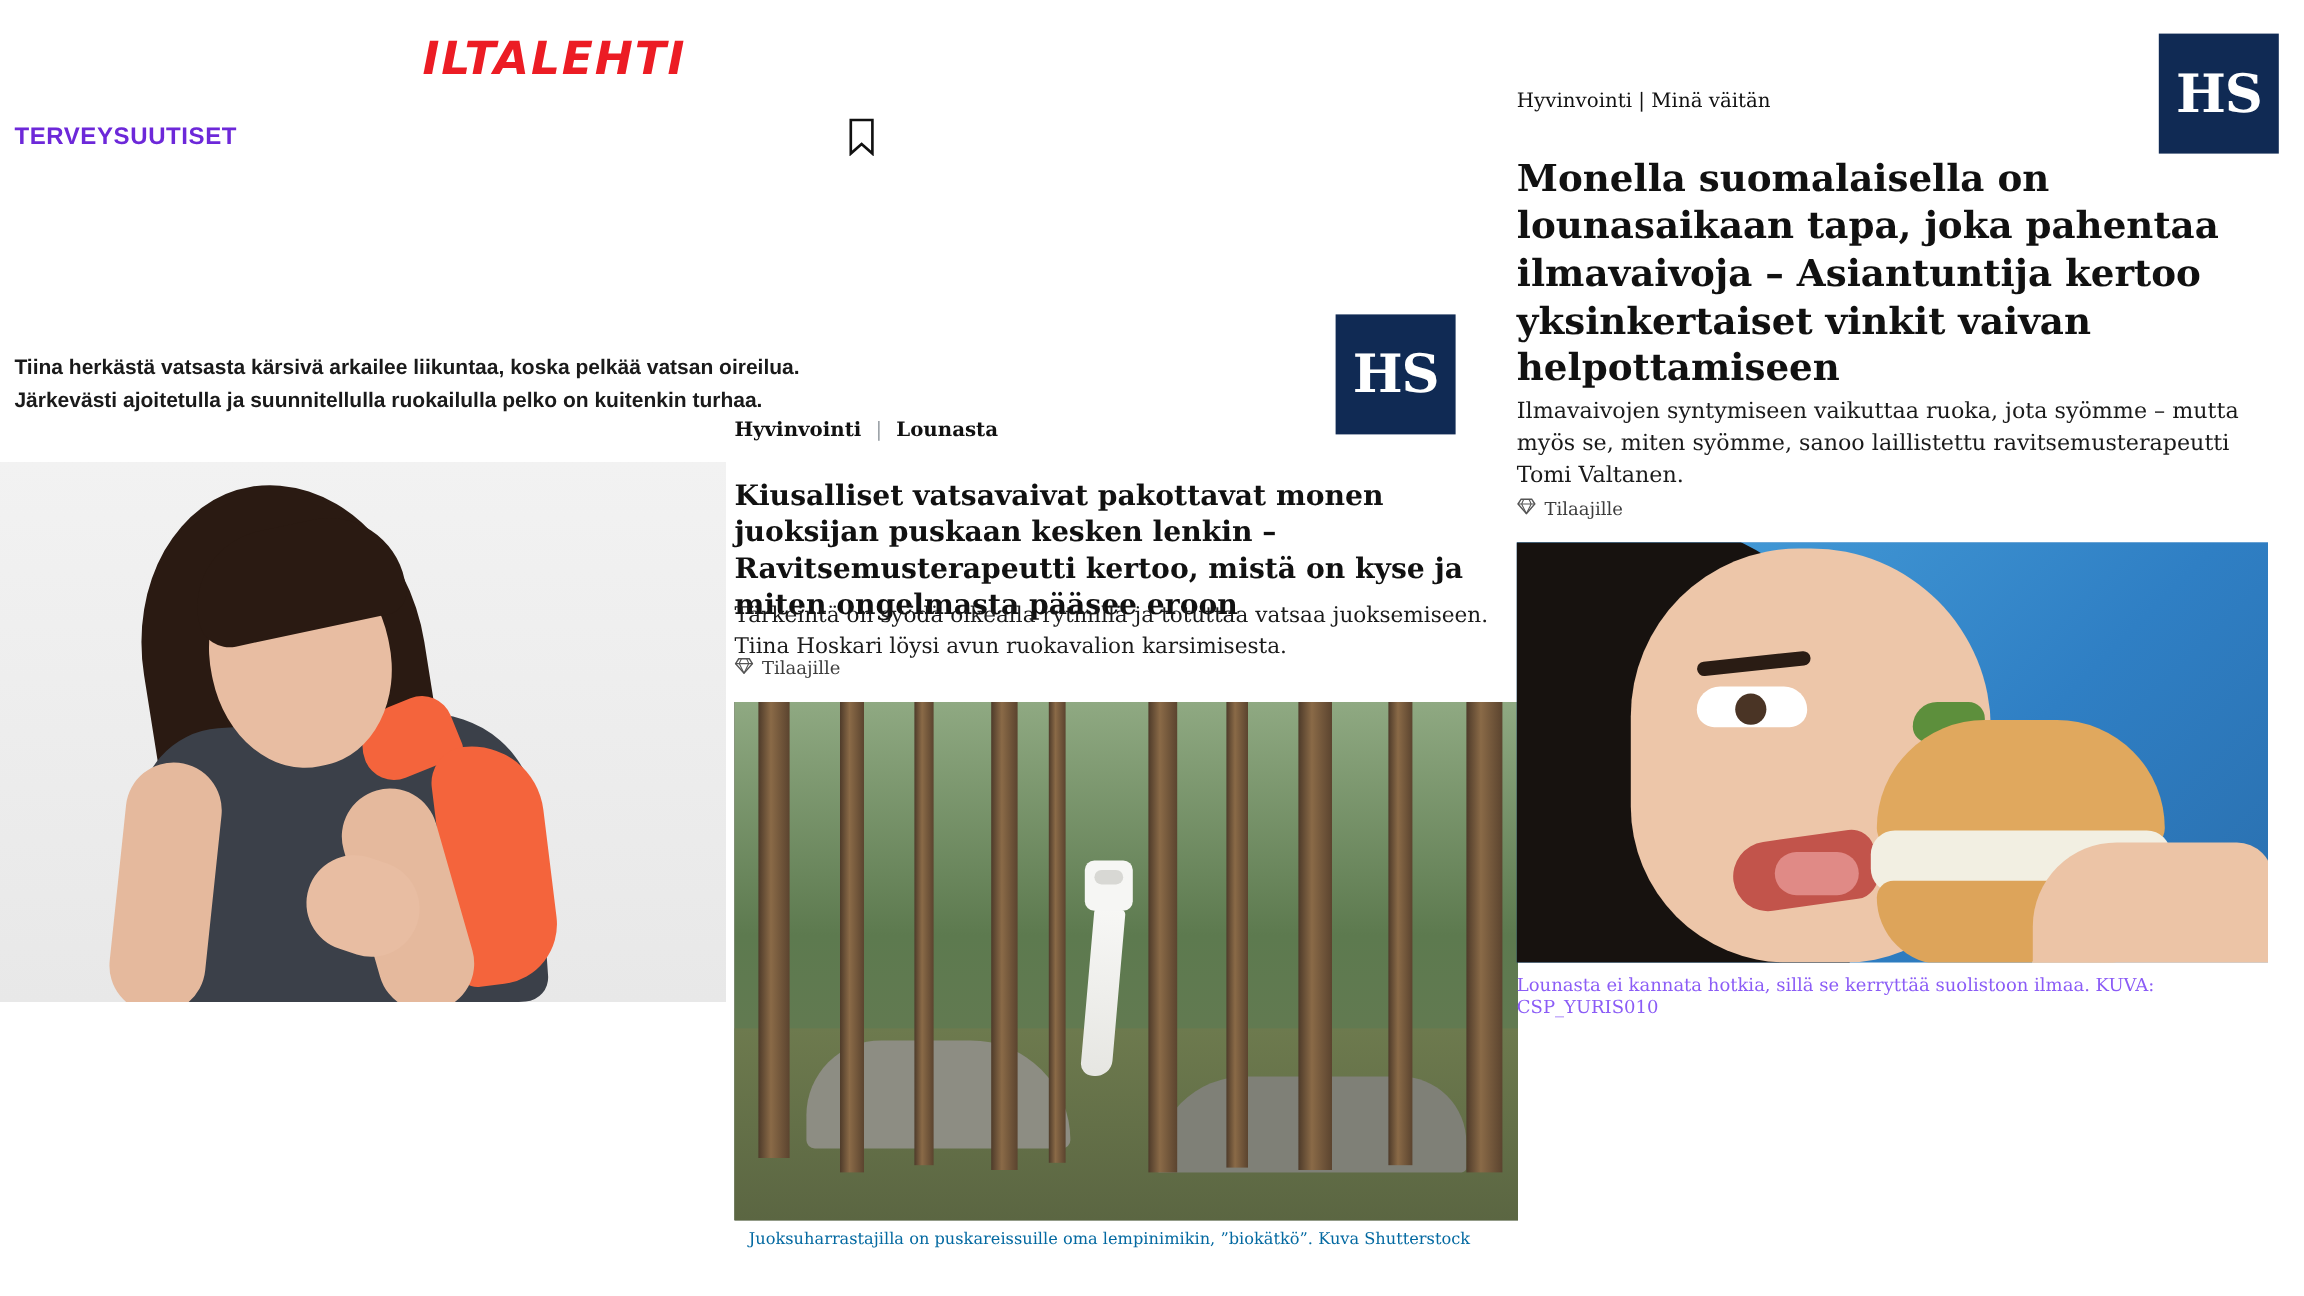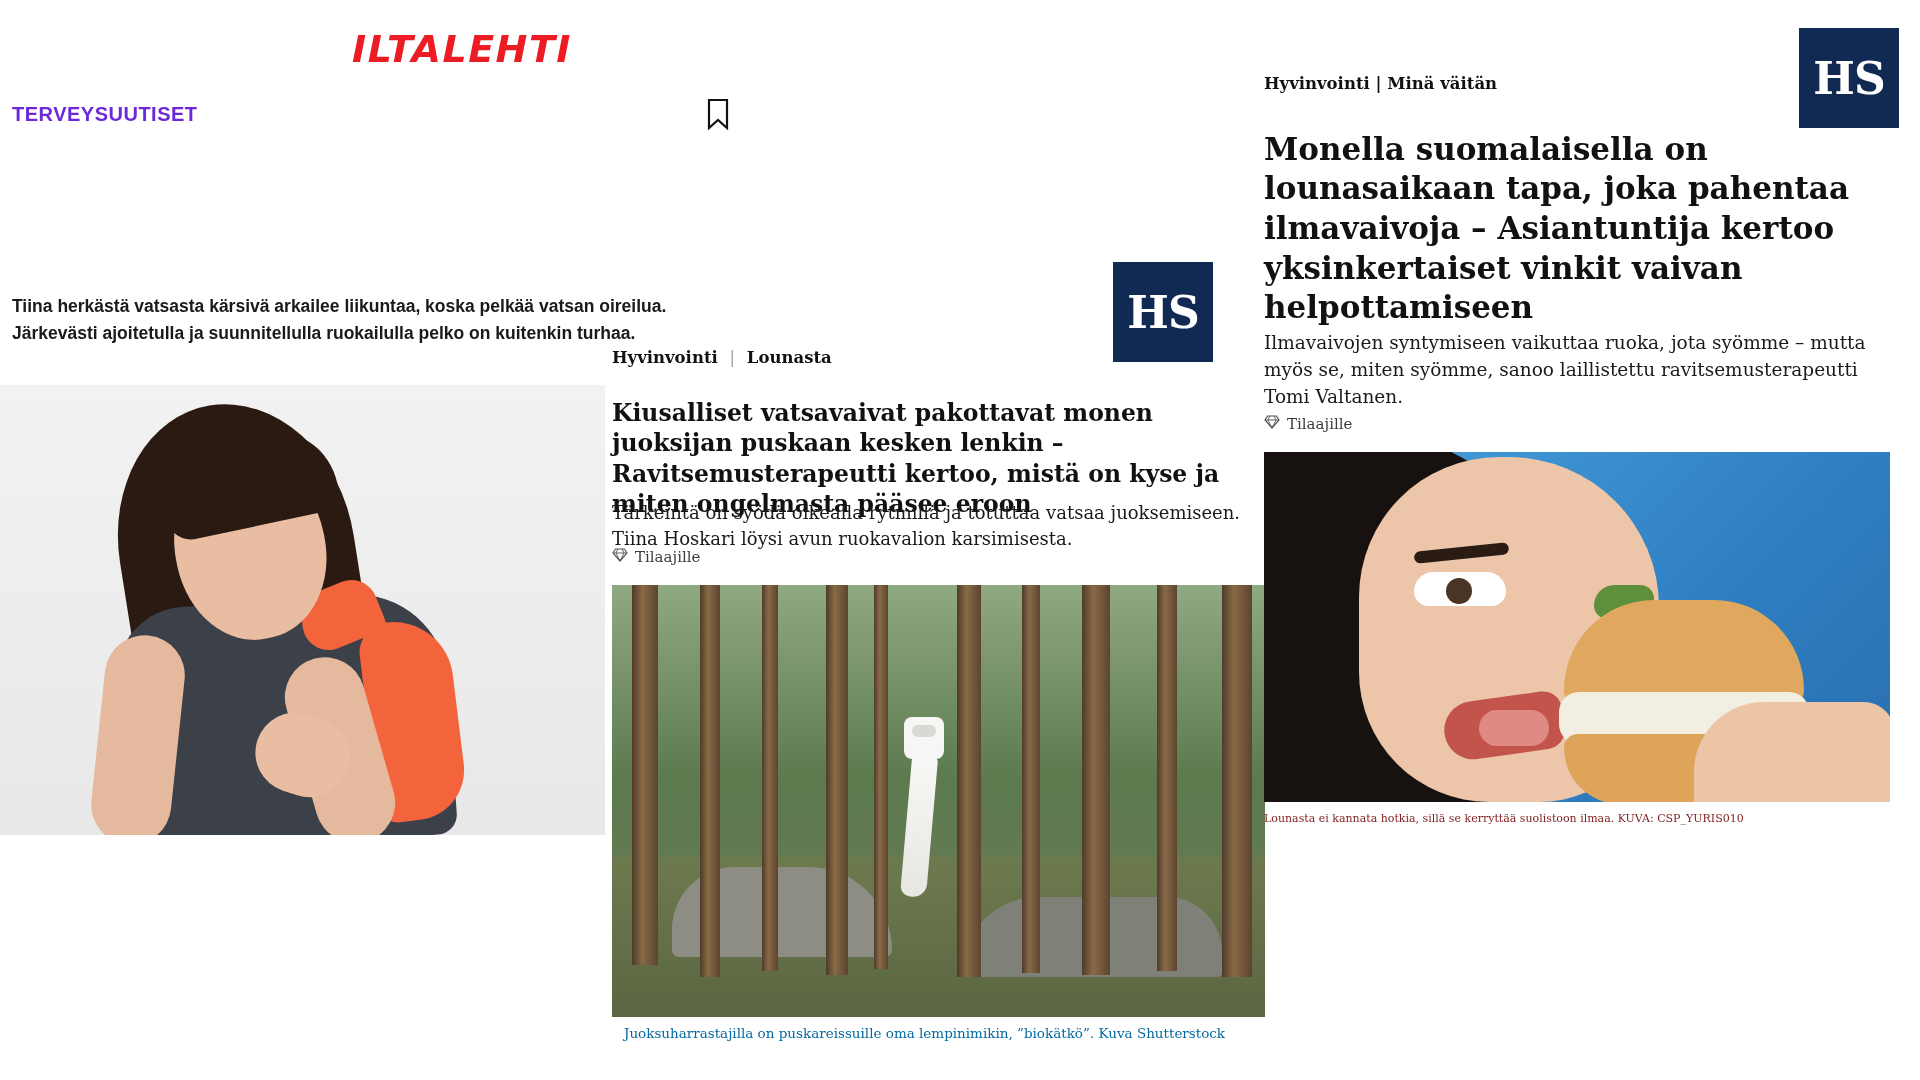--- a/index.html
+++ b/index.html
@@ -181,21 +181,21 @@
     width: 656px;
     height: 1080px;
   }
   .col3 .hs-logo { left: 535px; top: 28px; }
   .c3-cats {
     position: absolute;
     left: 0;
     top: 74px;
     font-family: "DejaVu Serif", serif;
     font-size: 16.5px;
-    font-weight: 700;
+    font-weight: 400;
     color: #111111;
   }
   .c3-title {
     position: absolute;
     left: 0;
     top: 104px;
     width: 625px;
     font-family: "DejaVu Serif", serif;
     font-size: 31px;
     font-weight: 700;
@@ -222,22 +222,22 @@
     height: 350px;
     overflow: hidden;
     background: #2f7fc4;
   }
   .c3-caption {
     position: absolute;
     left: 0;
     top: 812px;
     width: 640px;
     font-family: "DejaVu Serif", serif;
-    font-size: 11px;
-    color: #7f1d1d;
+    font-size: 15px;
+    color: #8b5cf6;
   }
 
   
   .ph { position: absolute; }
 
   
   .p1-bg { inset: 0; background: linear-gradient(180deg,#f2f2f2 0%, #e8e8e8 100%); }
   .p1-hair {
     left: 120px; top: 18px; width: 235px; height: 300px;
     background: #2a1a12;

